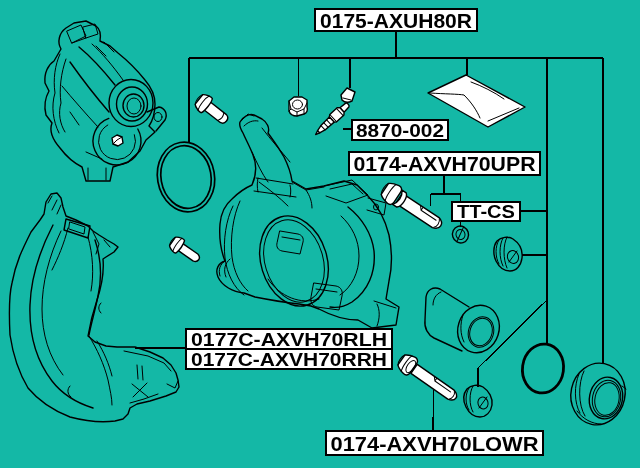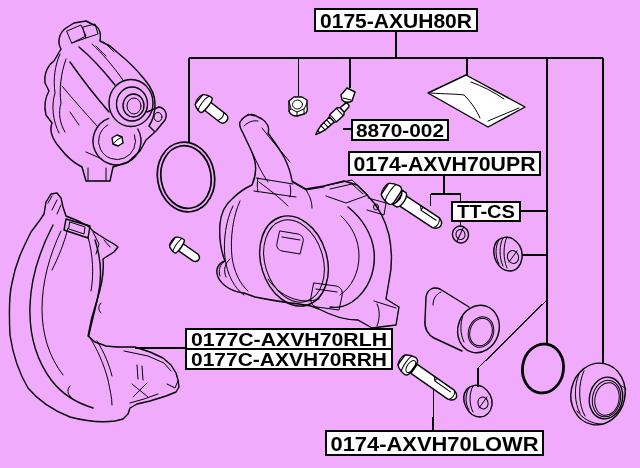--- a/index.html
+++ b/index.html
@@ -1,17 +1,17 @@
 <!DOCTYPE html>
 <html><head>
 <meta charset="utf-8">
 <style>
   html,body{margin:0;padding:0;}
   body{width:640px;height:468px;background:#ffffff;overflow:hidden;}
-  .stage{position:relative;width:640px;height:468px;background:#f0abfc;}
+  .stage{position:relative;width:640px;height:468px;background:#14b8a6;}
   svg{display:block;}
   .ln{fill:none;stroke:#000;stroke-width:1.4;stroke-linecap:round;stroke-linejoin:round;}
   .thin{fill:none;stroke:#000;stroke-width:1;stroke-linecap:round;stroke-linejoin:round;}
   .wfill{fill:#fff;stroke:#000;stroke-width:1.4;stroke-linecap:round;stroke-linejoin:round;}
   .leader{fill:none;stroke:#000;stroke-width:1.3;stroke-linecap:butt;stroke-linejoin:miter;shape-rendering:crispEdges;}
   .lblbox{fill:#fff;stroke:#000;stroke-width:2;shape-rendering:crispEdges;}
   .lbltxt{font-family:"Liberation Sans","DejaVu Sans",sans-serif;font-weight:bold;fill:#000;}
 </style>
 </head>
 <body>

